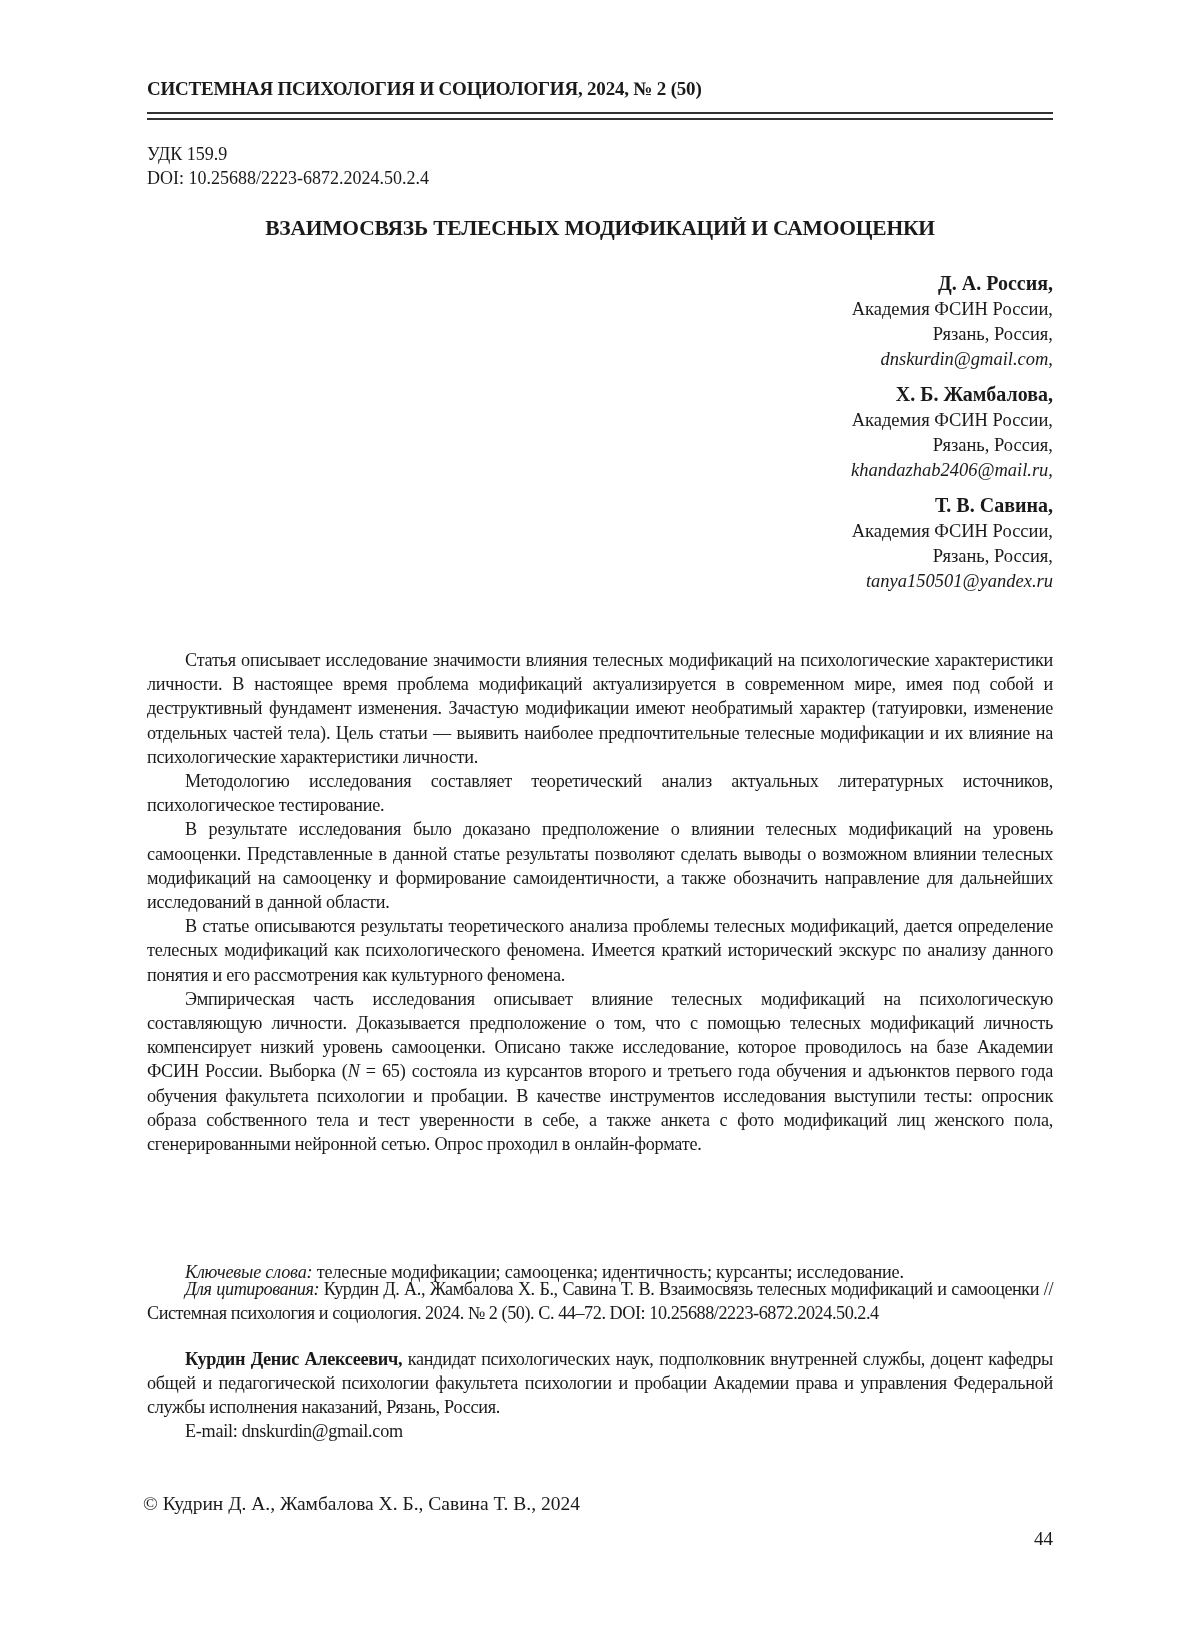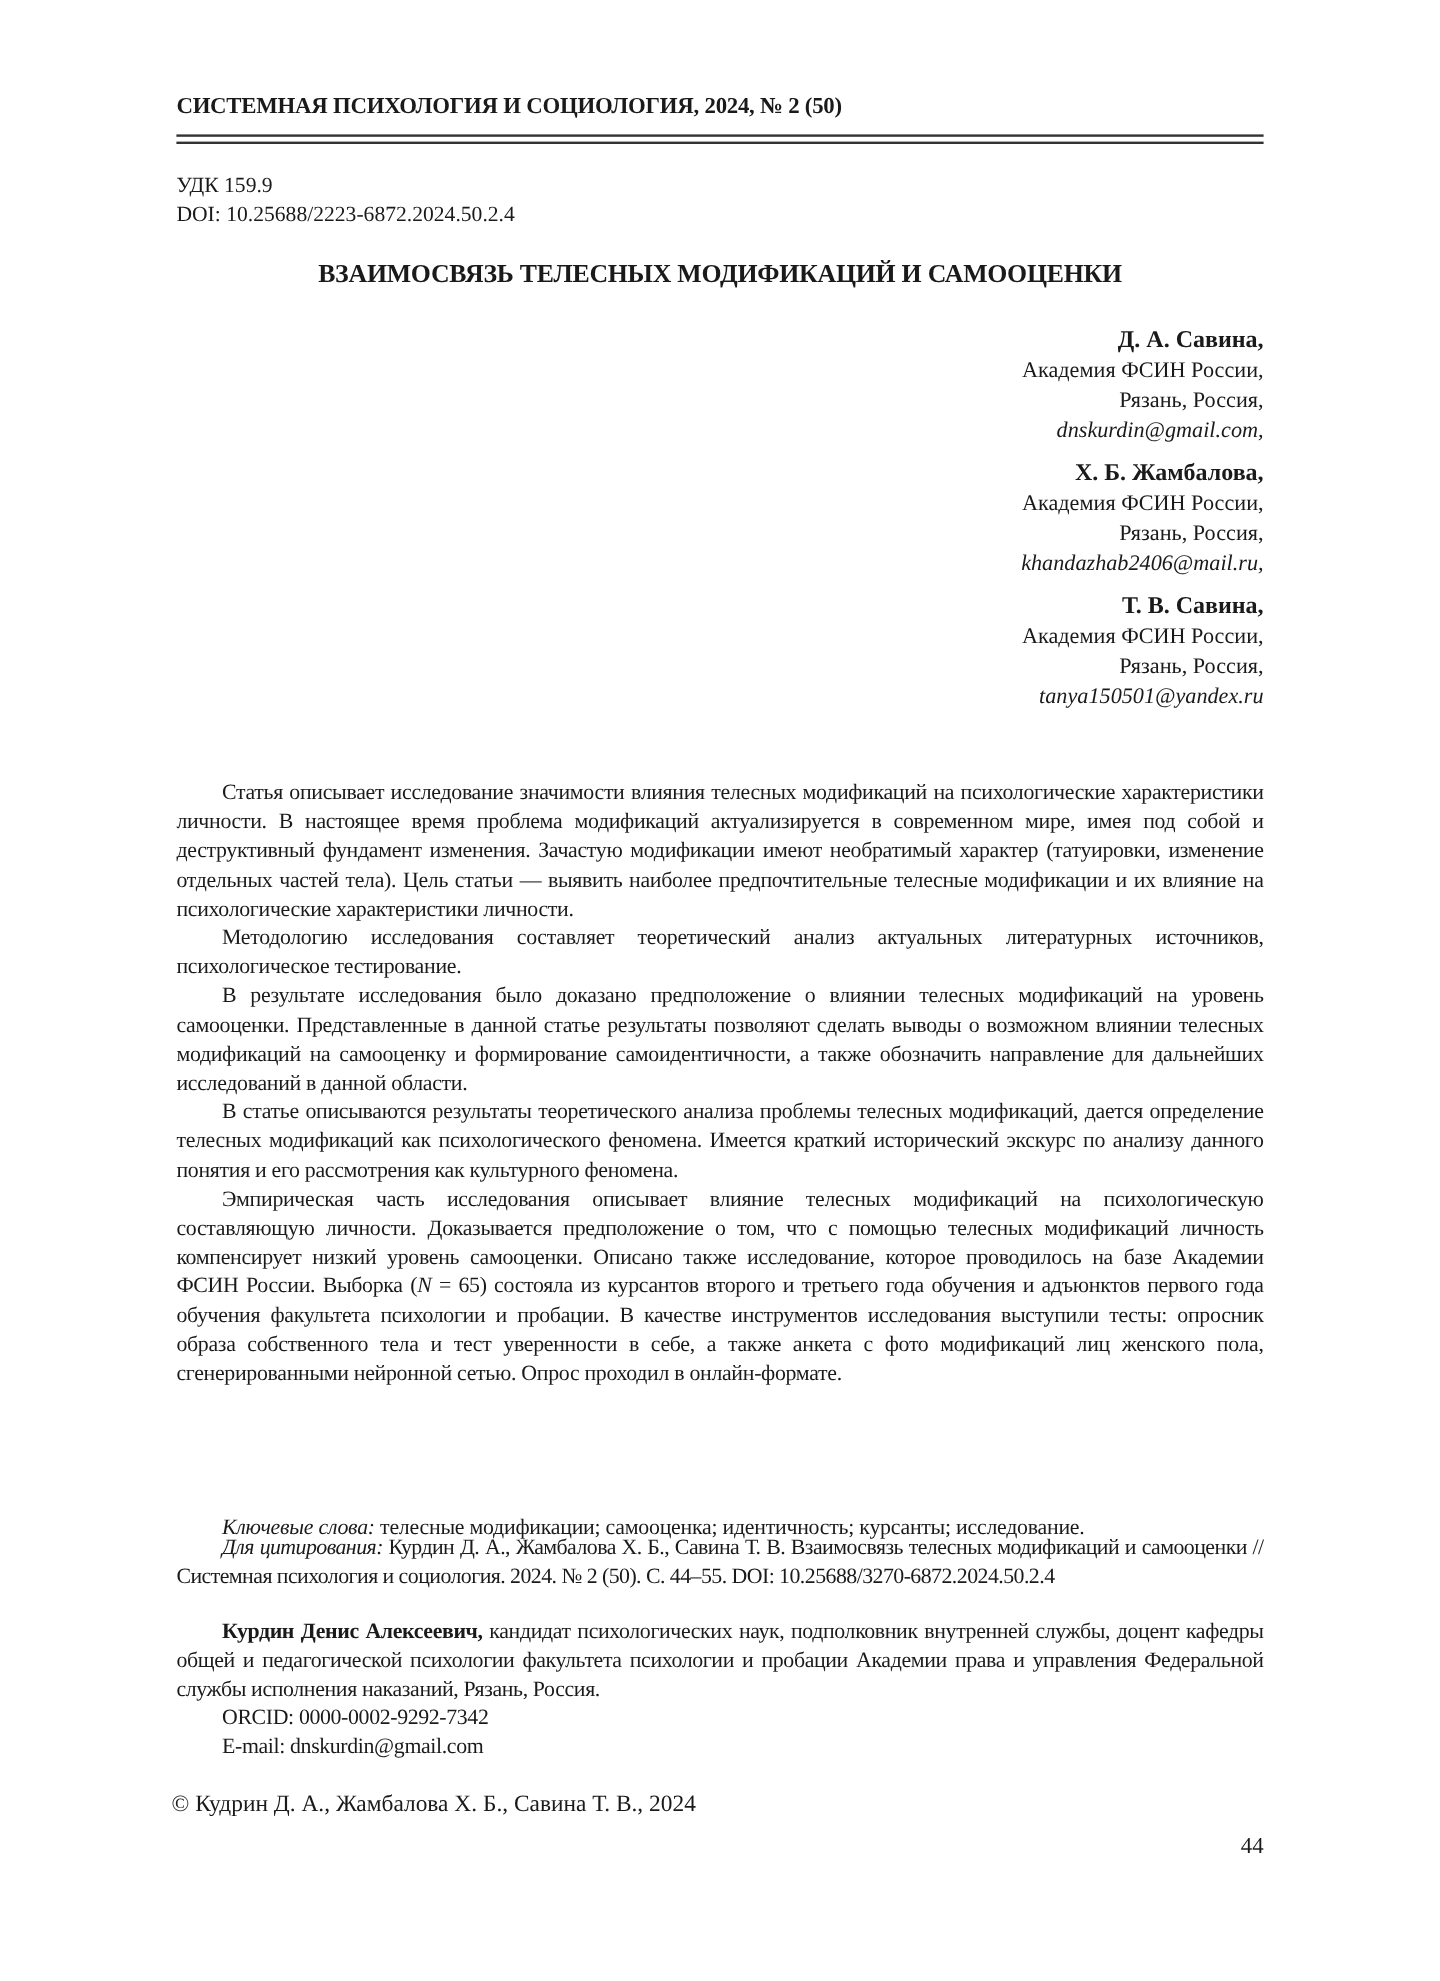--- a/index.html
+++ b/index.html
@@ -50,21 +50,21 @@
 
   <div class="udk">
     <div>УДК 159.9</div>
     <div>DOI: 10.25688/2223-6872.2024.50.2.4</div>
   </div>
 
   <div class="title">ВЗАИМОСВЯЗЬ ТЕЛЕСНЫХ МОДИФИКАЦИЙ И САМООЦЕНКИ</div>
 
   <div class="authors">
     <div class="author-block">
-      <div class="author-name">Д. А. Савина,</div>
+      <div class="author-name">Д. А. Россия,</div>
       <div>Академия ФСИН России,</div>
       <div>Рязань, Россия,</div>
       <div class="author-email">dnskurdin@gmail.com,</div>
     </div>
     <div class="author-block">
       <div class="author-name">Х. Б. Жамбалова,</div>
       <div>Академия ФСИН России,</div>
       <div>Рязань, Россия,</div>
       <div class="author-email">khandazhab2406@mail.ru,</div>
     </div>
@@ -79,23 +79,22 @@
   <div class="abstract">
     <p>Статья описывает исследование значимости влияния телесных модификаций на психологические характеристики личности. В настоящее время проблема модификаций актуализируется в современном мире, имея под собой и деструктивный фундамент изменения. Зачастую модификации имеют необратимый характер (татуировки, изменение отдельных частей тела). Цель статьи — выявить наиболее предпочтительные телесные модификации и их влияние на психологические характеристики личности.</p>
     <p>Методологию исследования составляет теоретический анализ актуальных литературных источников, психологическое тестирование.</p>
     <p>В результате исследования было доказано предположение о влиянии телесных модификаций на уровень самооценки. Представленные в данной статье результаты позволяют сделать выводы о возможном влиянии телесных модификаций на самооценку и формирование самоидентичности, а также обозначить направление для дальнейших исследований в данной области.</p>
     <p>В статье описываются результаты теоретического анализа проблемы телесных модификаций, дается определение телесных модификаций как психологического феномена. Имеется краткий исторический экскурс по анализу данного понятия и его рассмотрения как культурного феномена.</p>
     <p><span>Эмпирическая часть исследования описывает влияние телесных модификаций на психологическую составляющую личности. Доказывается предположение о том, что с помощью телесных модификаций личность компенсирует низкий уровень самооценки. Описано также исследование, которое проводилось на базе Академии ФСИН России. Выборка (</span><span class="italic">N</span><span> = 65) состояла из курсантов второго и третьего года обучения и адъюнктов первого года обучения факультета психологии и пробации. В качестве инструментов исследования выступили тесты: опросник образа собственного тела и тест уверенности в себе, а также анкета с фото модификаций лиц женского пола, сгенерированными нейронной сетью. Опрос проходил в онлайн-формате.</span></p>
   </div>
 
   <div class="keywords"><span class="italic">Ключевые слова:</span><span> телесные модификации; самооценка; идентичность; курсанты; исследование.</span></div>
 
-  <div class="cite"><span class="italic">Для цитирования:</span><span> Курдин Д. А., Жамбалова Х. Б., Савина Т. В. Взаимосвязь телесных модификаций и самооценки // Системная психология и социология. 2024. № 2 (50). С. 44–55. DOI: 10.25688/3270-6872.2024.50.2.4</span></div>
+  <div class="cite"><span class="italic">Для цитирования:</span><span> Курдин Д. А., Жамбалова Х. Б., Савина Т. В. Взаимосвязь телесных модификаций и самооценки // Системная психология и социология. 2024. № 2 (50). С. 44–72. DOI: 10.25688/2223-6872.2024.50.2.4</span></div>
 
   <div class="bio">
     <p><span class="bold">Курдин Денис Алексеевич,</span><span> кандидат психологических наук, подполковник внутренней службы, доцент кафедры общей и педагогической психологии факультета психологии и пробации Академии права и управления Федеральной службы исполнения наказаний, Рязань, Россия.</span></p>
-    <p>ORCID: 0000-0002-9292-7342</p>
     <p>E-mail: dnskurdin@gmail.com</p>
   </div>
 
   <div class="copyright">© Кудрин Д. А., Жамбалова Х. Б., Савина Т. В., 2024</div>
   <div class="page-number">44</div>
 </div>
 
 </body></html>

